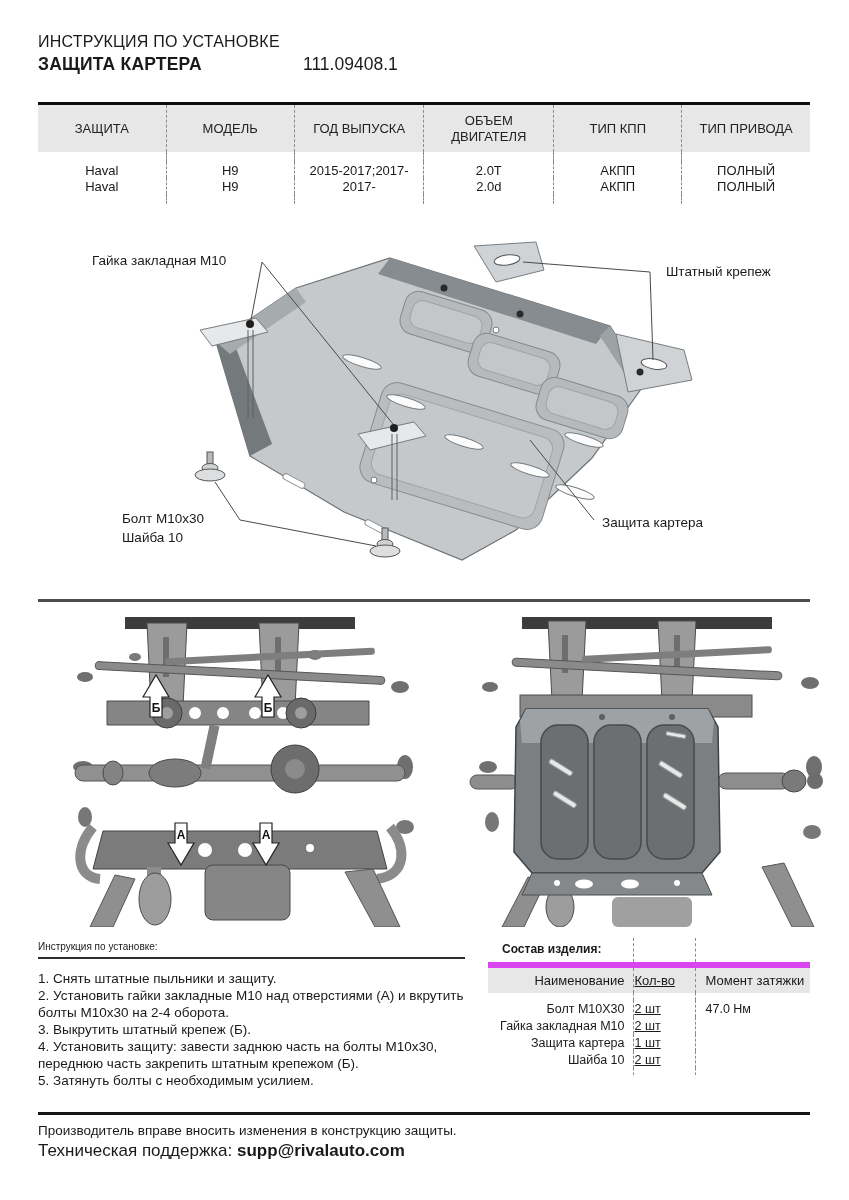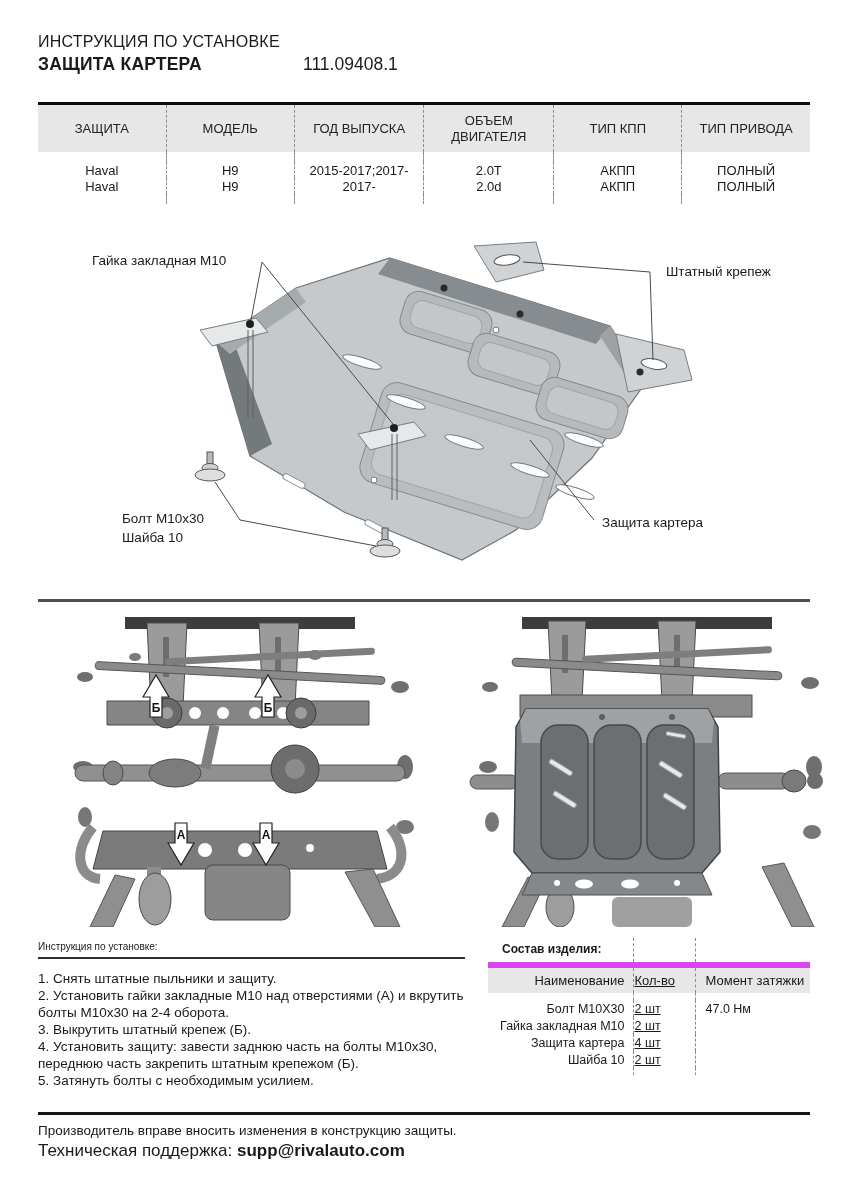--- a/index.html
+++ b/index.html
@@ -372,21 +372,21 @@
           <td class="c2">2 шт</td>
           <td class="c3">47.0 Нм</td>
         </tr>
         <tr>
           <td class="c1">Гайка закладная М10</td>
           <td class="c2">2 шт</td>
           <td class="c3"></td>
         </tr>
         <tr>
           <td class="c1">Защита картера</td>
-          <td class="c2">4 шт</td>
+          <td class="c2">1 шт</td>
           <td class="c3"></td>
         </tr>
         <tr>
           <td class="c1">Шайба 10</td>
           <td class="c2">2 шт</td>
           <td class="c3"></td>
         </tr>
         <tr class="gap">
             <td></td>
             <td></td>

